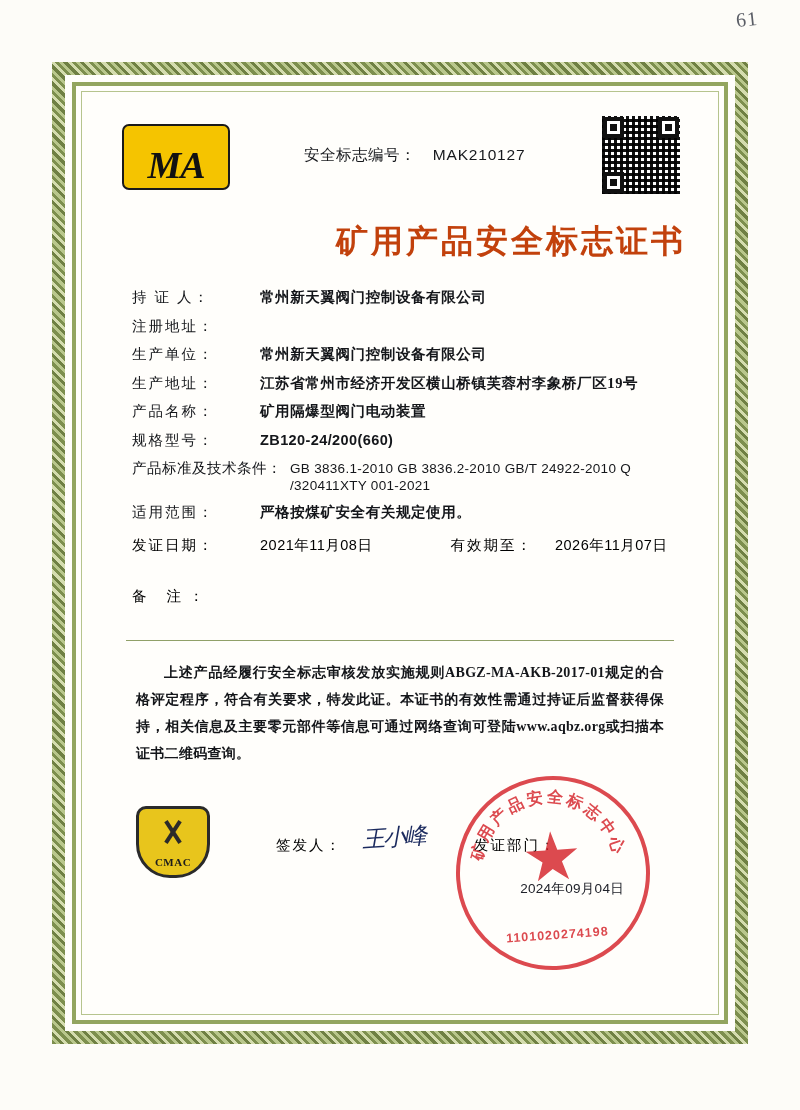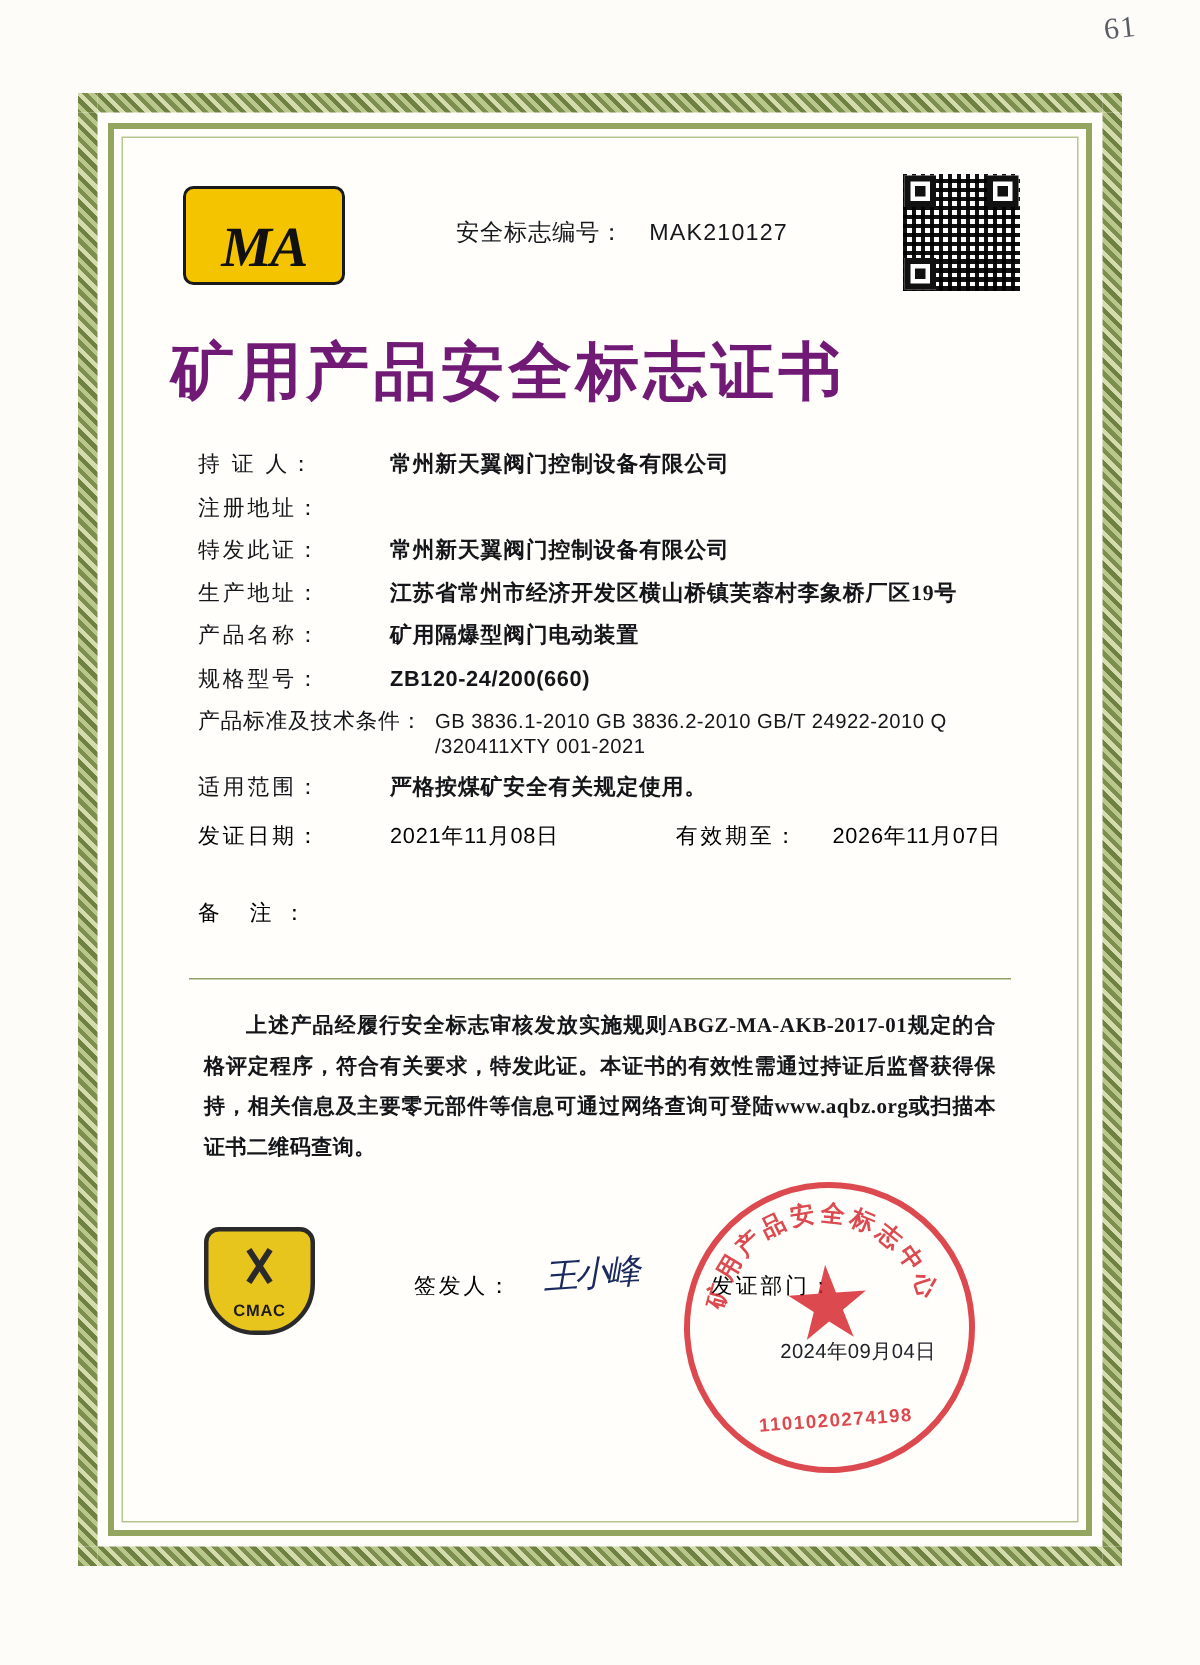--- a/index.html
+++ b/index.html
@@ -133,26 +133,26 @@
     display: block;
     position: absolute;
     inset: 3px;
     background: #111;
   }
   .qr .f-tl { left: 1px; top: 1px; }
   .qr .f-tr { right: 1px; top: 1px; }
   .qr .f-bl { left: 1px; bottom: 1px; }
   
   .title {
-    text-align: left;
-    font-family: "Liberation Serif", serif;
-    font-weight: bold;
-    font-size: 42px;
+    text-align: right;
+    font-family: "Liberation Serif", serif;
+    font-weight: bold;
+    font-size: 32px;
     letter-spacing: 3px;
-    color: #701a75;
+    color: #c2410c;
     margin-top: 16px;
     margin-bottom: 24px;
   }
   
   .fields {
     padding: 0 16px 0 18px;
   }
   .frow {
     display: flex;
     align-items: baseline;
@@ -291,21 +291,21 @@
   .cmac .pick:before { transform: rotate(33deg); }
   .cmac .pick:after { transform: rotate(-33deg); }
   .cmac .label {
     position: absolute;
     bottom: 7px;
     left: 0;
     right: 0;
     text-align: center;
     font-size: 11px;
     font-weight: bold;
-    font-family: Liberation Sans, sans-serif;
+    font-family: Liberation Serif, serif;
     color: #1c1c1c;
     letter-spacing: 0.5px;
   }
   .sign-line {
     position: absolute;
     left: 162px;
     top: 44px;
     font-size: 14.5px;
     letter-spacing: 2px;
   }
@@ -416,21 +416,21 @@
           <div class="frow">
             <div class="flabel">持 证 人：</div>
             <div class="fvalue">常州新天翼阀门控制设备有限公司</div>
           </div>
 
           <div class="frow">
             <div class="flabel">注册地址：</div>
           </div>
 
           <div class="frow">
-            <div class="flabel">特发此证：</div>
+            <div class="flabel">生产单位：</div>
             <div class="fvalue">常州新天翼阀门控制设备有限公司</div>
           </div>
 
           <div class="frow">
             <div class="flabel">生产地址：</div>
             <div class="fvalue">江苏省常州市经济开发区横山桥镇芙蓉村李象桥厂区19号</div>
           </div>
 
           <div class="frow">
             <div class="flabel">产品名称：</div>

